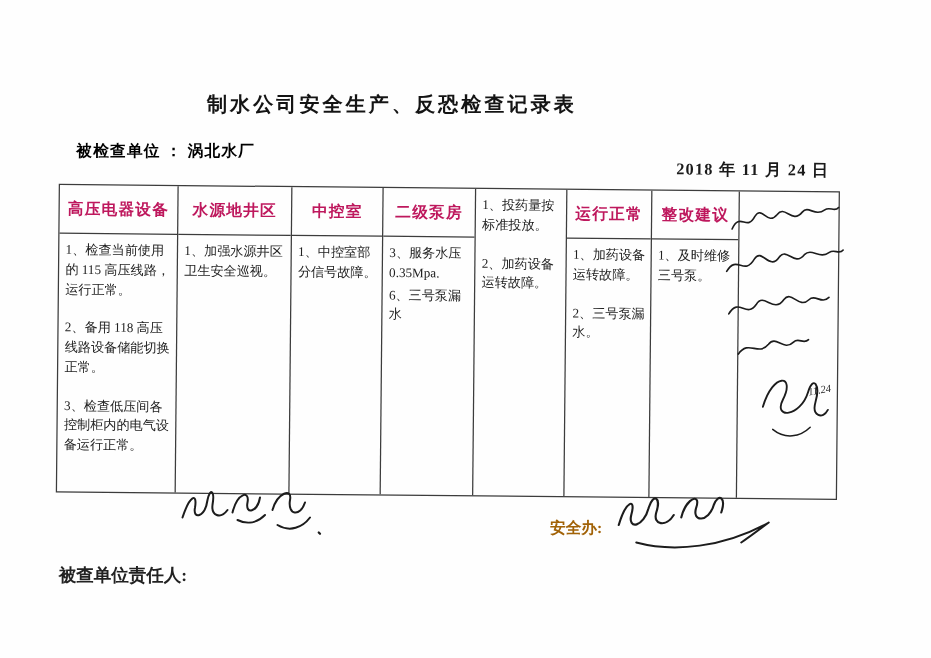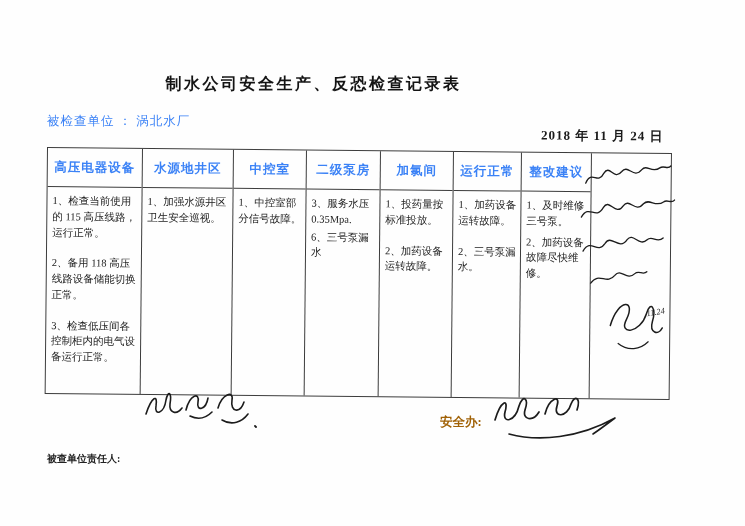--- a/index.html
+++ b/index.html
@@ -6,56 +6,56 @@
   body{
     width:745px;height:526px;position:relative;overflow:hidden;
     background:#fefefe;color:#1d1d1d;
     font-family:"Liberation Serif","DejaVu Serif",serif;
   }
   .page-title{
     position:absolute;top:74px;left:0;width:627px;text-align:center;
     font-size:16px;font-weight:600;letter-spacing:2.5px;color:#141414;
   }
   .unit-line{
-    position:absolute;top:113px;left:47px;font-size:12.5px;font-weight:400;
-    letter-spacing:1px;color:#3b82f6;
+    position:absolute;top:113px;left:61px;font-size:12.5px;font-weight:700;
+    letter-spacing:1px;color:#000000;
   }
   .unit-line .unit-name{margin-left:4px;}
   .date-line{
     position:absolute;top:127px;left:541px;font-size:13px;font-weight:600;
     letter-spacing:1px;transform:rotate(0.5deg);color:#1a1a1a;
   }
   .record-table{
     position:absolute;left:47px;top:147px;display:flex;
     border:1.6px solid #3c3c3c;background:transparent;
     transform:rotate(0.55deg);transform-origin:0 0;
   }
   .col{border-right:1.2px solid #3c3c3c;box-sizing:border-box;display:flex;flex-direction:column;}
   .col:last-child{border-right:none;}
   .w0{width:95px}.w1{width:91px}.w2{width:73px}.w3{width:74px}
   .w4{width:73px}.w5{width:68px}.w6{width:70px}.w7{width:79px}
   .hdr{
     height:39px;border-bottom:1.2px solid #3c3c3c;box-sizing:border-box;
     display:flex;align-items:center;justify-content:center;
-    font-size:12.5px;font-weight:600;letter-spacing:1px;color:#3b82f6;
+    font-size:12.5px;font-weight:600;letter-spacing:1px;color:#be185d;
   }
   .cell{
     height:206px;box-sizing:border-box;padding:6px 3px 4px 5px;
     font-size:10.5px;line-height:1.5;color:#222;position:relative;
   }
   .cell p.item{margin:0 0 15px 0;}
   .cell.tight p.item{margin:0 0 2px 0;}
   .cell.semi p.item{margin:0 0 5px 0;}
   .scribble{position:absolute;left:-16px;top:6px;overflow:visible;}
   .note-date{
     position:absolute;right:5px;top:152px;font-size:8.5px;font-style:italic;
     transform:rotate(-10deg);color:#2a2a2a;
   }
   .footer-left-label{
-    position:absolute;left:47px;top:404px;font-size:10px;font-weight:600;color:#222;margin-top:48px;
+    position:absolute;left:47px;top:404px;font-size:14px;font-weight:600;color:#222;margin-top:48px;
   }
   .footer-right-label{
     position:absolute;left:440px;top:414px;font-size:12.5px;font-weight:600;color:#a16207;
   }
   .sig1{position:absolute;left:140px;top:386px;}
   .sig2{position:absolute;left:487px;top:388px;}
   svg path{fill:none;stroke:#1c1c1c;stroke-linecap:round;stroke-linejoin:round;}
 </style>
 </head>
 <body>
@@ -95,40 +95,38 @@
 
   <div class="col w3">
     <div class="hdr">二级泵房</div>
     <div class="cell tight">
       <p class="item">3、服务水压 0.35Mpa.</p>
       <p class="item">6、三号泵漏水</p>
     </div>
   </div>
 
   <div class="col w4">
-    <div class="hdr">加氯间</div>
     <div class="cell">
       <p class="item">1、投药量按标准投放。</p>
       <p class="item">2、加药设备运转故障。</p>
     </div>
   </div>
 
   <div class="col w5">
     <div class="hdr">运行正常</div>
     <div class="cell">
       <p class="item">1、加药设备运转故障。</p>
       <p class="item">2、三号泵漏水。</p>
     </div>
   </div>
 
   <div class="col w6">
     <div class="hdr">整改建议</div>
     <div class="cell semi">
       <p class="item">1、及时维修三号泵。</p>
-      <p class="item">2、加药设备故障尽快维修。</p>
     </div>
   </div>
 
   <div class="col w7">
     <div class="cell">
       <svg class="scribble" width="100" height="200" viewBox="0 0 100 200">
         <path stroke-width="1.3" d="M10 24 C16 10 22 26 28 14 C34 4 38 22 46 12 C52 4 58 20 66 10 C71 4 76 14 84 8 C88 5 92 10 95 6"></path>
         <path stroke-width="1.3" d="M6 58 C14 44 20 62 28 48 C34 38 40 58 48 46 C54 38 60 54 68 44 C74 38 80 48 88 42 C92 39 96 44 99 40"></path>
         <path stroke-width="1.3" d="M8 92 C16 78 22 96 30 84 C36 74 44 92 52 80 C58 72 64 88 72 80 C77 75 82 84 88 78"></path>
         <path stroke-width="1.3" d="M16 124 C24 112 32 126 40 116 C46 108 52 122 60 114 C64 110 68 116 72 112"></path>

